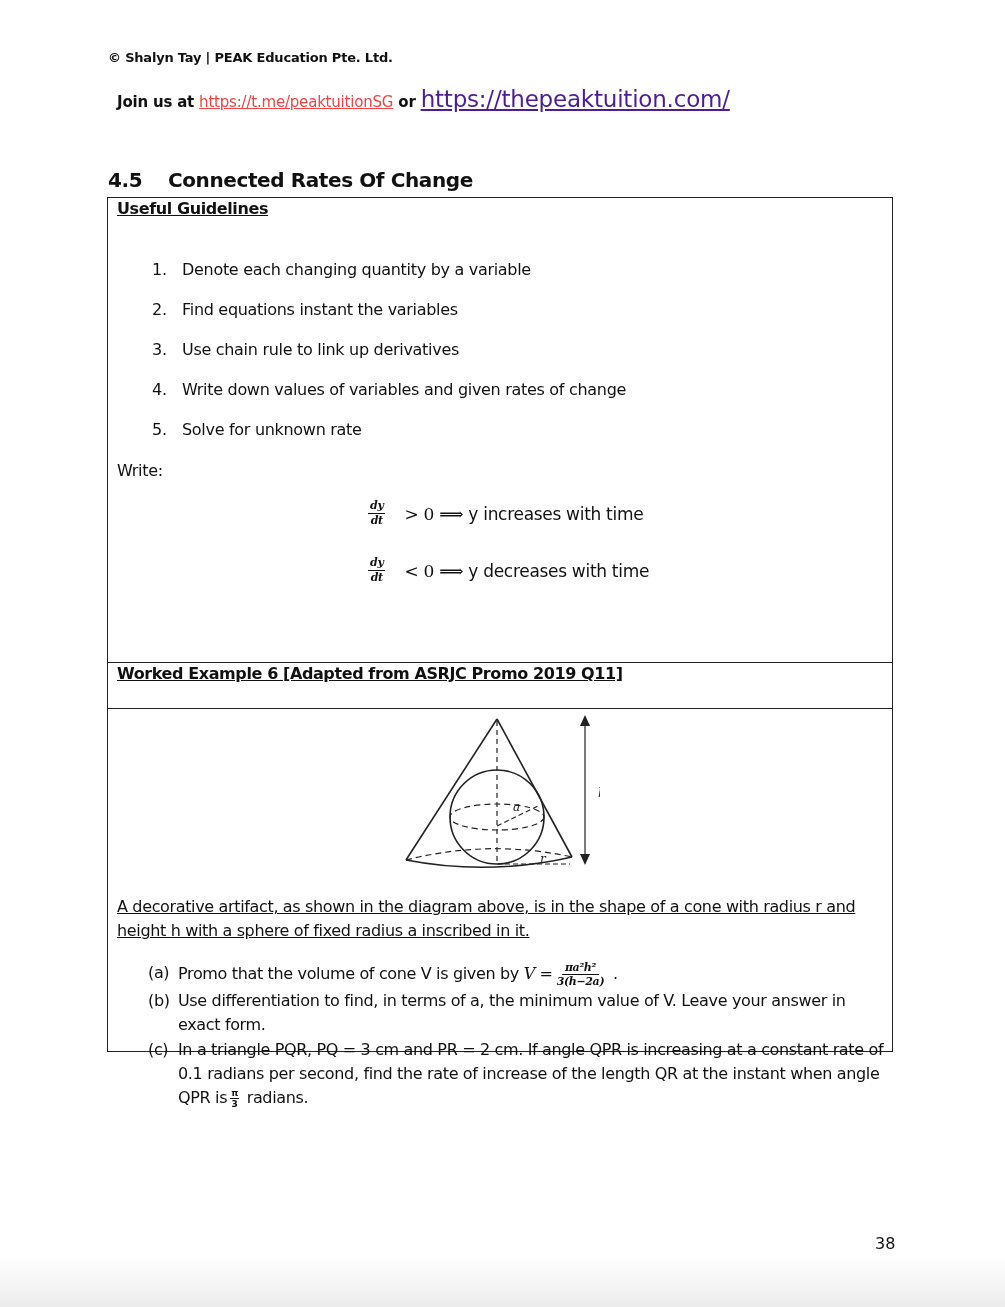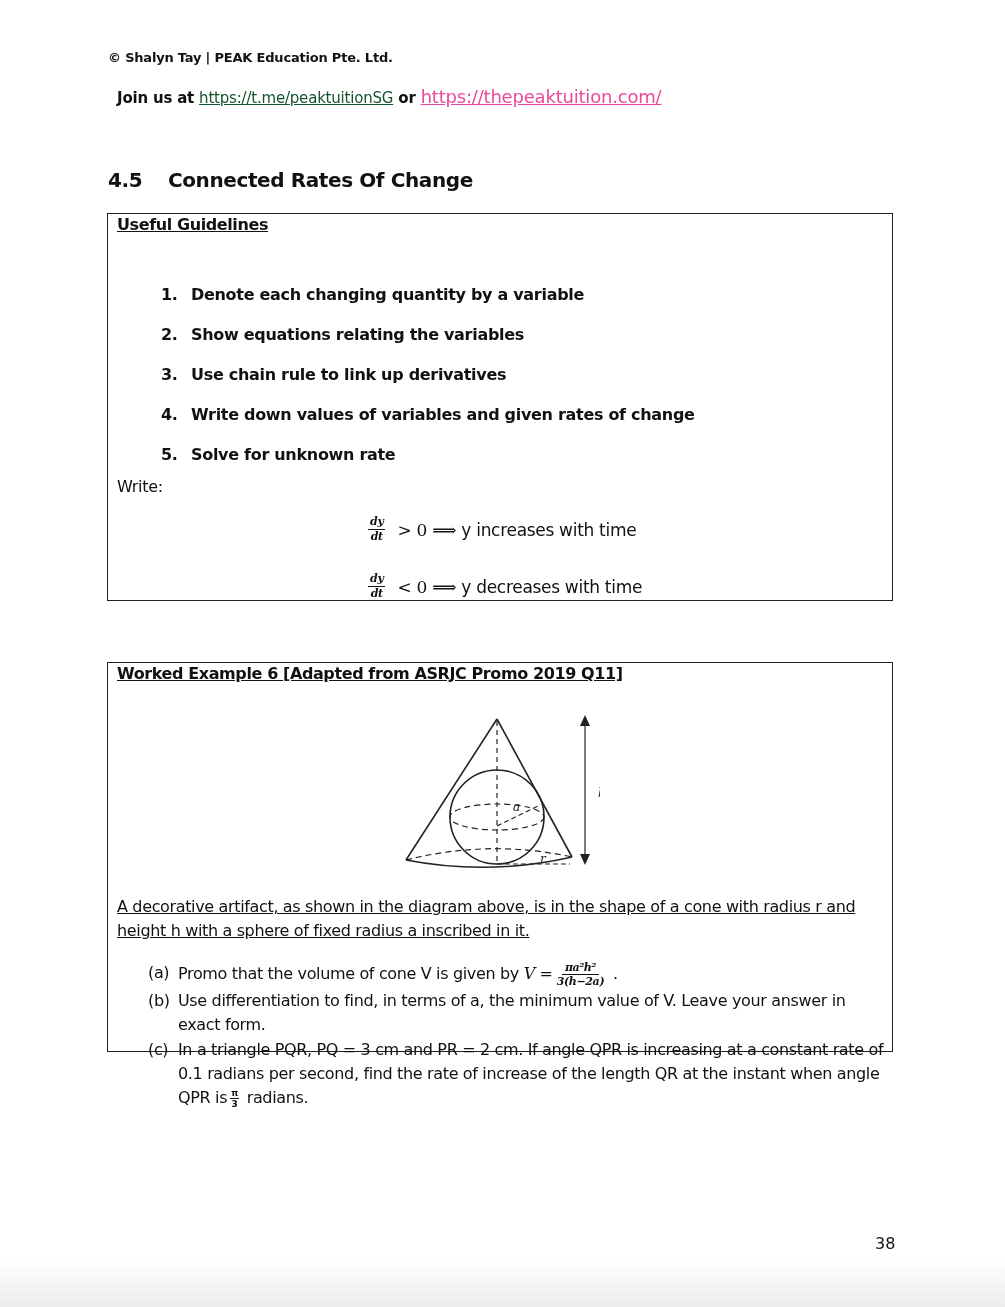--- a/index.html
+++ b/index.html
@@ -15,45 +15,45 @@
   }
   .copyright {
     position: absolute; left: 108px; top: 50px;
     font-size: 13px; font-weight: bold; letter-spacing: -0.2px;
   }
   .join {
     position: absolute; left: 117px; top: 86px;
     font-size: 15px; font-weight: bold; letter-spacing: -0.2px;
   }
   .join a { font-weight: normal; text-decoration: underline; }
-  .join a.l1 { color: #14532d; }
-  .join a.l2 { color: #ec4899; font-size: 18px; }
+  .join a.l1 { color: #ef4444; }
+  .join a.l2 { color: #4c1d95; font-size: 23px; }
   .section-head {
     position: absolute; left: 108px; top: 168px;
     font-size: 20px; font-weight: bold; letter-spacing: -0.4px;
   }
   .section-head .num { display: inline-block; width: 60px; }
   .box {
     position: absolute; left: 107px; width: 786px;
     border: 1.5px solid #222; box-sizing: border-box;
   }
-  .box1 { top: 213px; height: 388px; }
+  .box1 { top: 197px; height: 512px; }
   .box2 { top: 662px; height: 390px; }
   .box-title {
     position: absolute; left: 9px; top: 1px;
     font-size: 16px; font-weight: bold; text-decoration: underline; letter-spacing: -0.4px;
   }
-  .guide-list { position: absolute; left: 40px; top: 58px; margin: 13px; padding: 0; list-style: none; font-weight: bold; }
+  .guide-list { position: absolute; left: 40px; top: 58px; margin: 4px; padding: 0; list-style: none; }
   .guide-list li { height: 40px; font-size: 16px; letter-spacing: -0.3px; white-space: nowrap; }
   .guide-list .n { display: inline-block; width: 30px; }
   .note-label { position: absolute; left: 9px; top: 263px; font-size: 16px; letter-spacing: -0.3px; }
   .ineq { position: absolute; font-size: 17px; white-space: nowrap; display: flex; align-items: center; letter-spacing: -0.3px; }
   .ineq1 { left: 260px; top: 302px; }
   .ineq2 { left: 260px; top: 359px; }
-  .frac { display: inline-flex; flex-direction: column; align-items: center; font-family: "DejaVu Serif", serif; font-style: italic; font-weight: bold; font-size: 11px; margin-right: 12px; }
+  .frac { display: inline-flex; flex-direction: column; align-items: center; font-family: "DejaVu Serif", serif; font-style: italic; font-weight: bold; font-size: 11px; margin-right: 19px; }
   .frac .top { border-bottom: 1px solid #111; padding: 0 2px 1px; line-height: 12px; }
   .frac .bot { padding-top: 1px; line-height: 12px; }
   .math { font-family: "DejaVu Serif", serif; }
   .diagram { position: absolute; left: 292px; top: 50px; width: 200px; height: 160px; }
   .para { position: absolute; left: 9px; top: 232px; width: 770px; font-size: 16px; line-height: 24px; letter-spacing: -0.35px; text-decoration: underline; }
   .parts { position: absolute; left: 40px; top: 298px; width: 740px; font-size: 16px; line-height: 24px; letter-spacing: -0.35px; }
   .part { display: flex; margin-bottom: 1px; }
   .part .lbl { width: 30px; flex: none; }
   .part .txt { flex: 1; }
   .vfrac { display: inline-flex; flex-direction: column; align-items: center; vertical-align: middle; font-family: "DejaVu Serif", serif; font-style: italic; font-weight: bold; font-size: 11px; margin: 0 4px; }
@@ -75,21 +75,21 @@
 </div>
 
 <div class="section-head">
   <span class="num">4.5</span><span>Connected Rates Of Change</span>
 </div>
 
 <div class="box box1">
   <div class="box-title">Useful Guidelines</div>
   <ul class="guide-list">
     <li><span class="n">1.</span><span>Denote each changing quantity by a variable</span></li>
-    <li><span class="n">2.</span><span>Show equations relating the variables</span></li>
+    <li><span class="n">2.</span><span>Find equations instant the variables</span></li>
     <li><span class="n">3.</span><span>Use chain rule to link up derivatives</span></li>
     <li><span class="n">4.</span><span>Write down values of variables and given rates of change</span></li>
     <li><span class="n">5.</span><span>Solve for unknown rate</span></li>
   </ul>
   <div class="note-label">Write:</div>
   <div class="ineq ineq1">
     <span class="frac">
         <span class="top">dy</span>
         <span class="bot">dt</span>
       </span>

